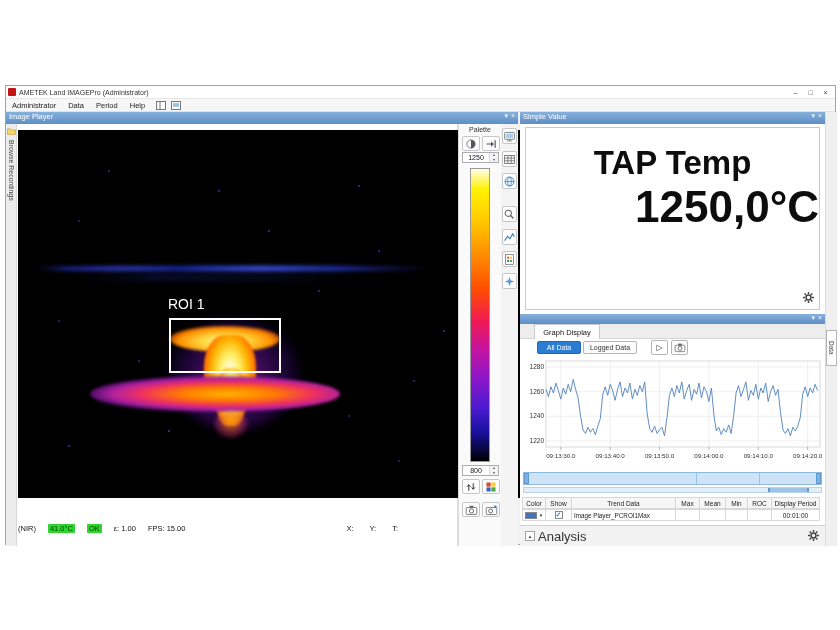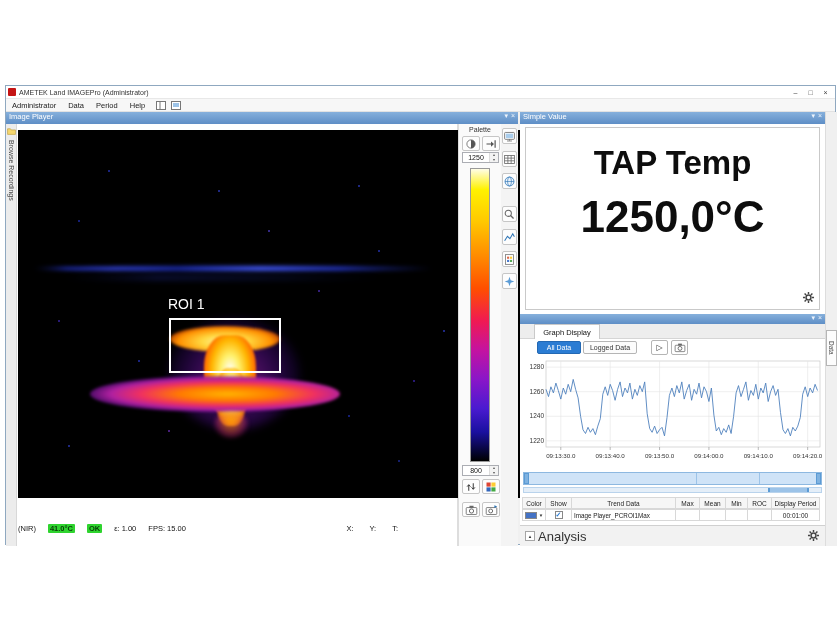--- a/index.html
+++ b/index.html
@@ -31,39 +31,39 @@
   .glow{left:150px;top:188px;width:132px;height:112px;filter:blur(4px);background:radial-gradient(ellipse at 50% 55%,rgba(205,45,225,.55) 0%,rgba(120,20,200,.35) 45%,rgba(60,10,160,.15) 70%,transparent 85%)}
   .cap{left:152px;top:196px;width:110px;height:26px;filter:blur(1.5px);background:radial-gradient(ellipse at 50% 60%,#fff6b0 0%,#ffd840 30%,#ff9000 60%,rgba(255,60,0,.6) 80%,transparent 95%)}
   .column{left:186px;top:205px;width:52px;height:78px;filter:blur(1px);border-radius:40%;background:radial-gradient(ellipse at 50% 45%,#ffffff 0%,#fff06a 25%,#ffb400 50%,#ff6a00 70%,rgba(255,30,60,.55) 85%,transparent 96%)}
   .core{left:198px;top:238px;width:30px;height:58px;filter:blur(1px);border-radius:40%;background:radial-gradient(ellipse at 50% 40%,#ffffff 0%,#ffe860 35%,#ffa000 65%,rgba(255,60,20,.5) 85%,transparent 97%)}
   .disc{left:72px;top:246px;width:250px;height:36px;filter:blur(1.5px);background:radial-gradient(ellipse at 55% 50%,#ffb400 0%,#ff7a00 25%,#ef3060 45%,#b020a0 60%,rgba(90,10,170,.5) 75%,rgba(40,0,120,.25) 88%,transparent 97%)}
   .drips{left:196px;top:282px;width:34px;height:26px;filter:blur(2px);background:radial-gradient(ellipse at 50% 30%,rgba(255,150,0,.8),rgba(200,40,120,.4) 60%,transparent 80%)}
   .noise{left:0;top:0;width:2px;height:2px;background:transparent;opacity:.85;box-shadow:60px 90px #2030b8,340px 55px #3040cc,300px 160px #5030c0,120px 230px #2838c8,395px 250px #4028b8,50px 315px #3040cc,380px 330px #2030a8,250px 100px #5040d0,90px 40px #2838c8,425px 200px #3040cc,150px 300px #7030c0,330px 285px #2030b8,200px 60px #3040cc,40px 190px #4028b8,360px 120px #2838c8}
   .roi-box{position:absolute;left:151px;top:188px;width:112px;height:55px;border:2px solid #fff}
   .roi-label{position:absolute;left:150px;top:166px;color:#fff;font-size:14px;font-weight:400}
   .status{position:absolute;left:12px;top:408px;width:438px;height:16px;display:flex;align-items:center;gap:12px;font-size:7.5px;color:#111}
-  .badge{background:#2fd42f;color:#063;padding:0 2px;border-radius:1px;font-weight:700;color:#073b07}
+  .badge{background:#2fd42f;color:#063;padding:0 2px;border-radius:1px;font-weight:400;color:#073b07}
   .coords{position:absolute;right:58px;display:flex;gap:16px}
   
   .palette-col{position:absolute;left:452px;top:12px;width:43px;height:422px;background:#fafafa;border-left:1px solid #ddd}
   .pal-title{position:absolute;left:0;top:2px;width:100%;text-align:center;font-size:7px;color:#333}
   .btnrow{position:absolute;left:3px;display:flex;gap:2px}
   .ibtn{width:18px;height:15px;background:#fdfdfd;border:1px solid #c6c6c6;border-radius:2px;display:flex;align-items:center;justify-content:center}
   .spin{position:absolute;left:3px;width:37px;height:11px;background:#fff;border:1px solid #abadb3;display:flex;align-items:center}
   .spin-val{flex:1;text-align:center;font-size:7px;color:#111}
   .spin-arr{width:9px;height:100%;display:flex;flex-direction:column;border-left:1px solid #ddd}
   .spin-arr span{flex:1;font-size:3.5px;line-height:4.5px;text-align:center;color:#555;background:#f3f3f3}
   .pal-gradient{position:absolute;left:11px;top:44px;width:20px;height:294px;border:1px solid #999;background:linear-gradient(180deg,#fffde8 0%,#fff200 7%,#ffc800 18%,#ff8a00 30%,#ff4e00 41%,#f01a52 52%,#c413a0 62%,#8a16c8 72%,#4a1ad0 82%,#1a10a0 90%,#050530 97%,#000 100%)}
   .tool-strip{position:absolute;left:495px;top:12px;width:17px;height:422px;background:#f4f4f4}
   .tool-strip .ibtn{position:absolute;left:1px;width:15px;height:16px}
   
   .sv-body{position:absolute;left:0;top:12px;right:0;bottom:0;background:#fff}
   .sv-card{position:absolute;left:5px;top:3px;width:295px;height:183px;background:#fff;border:1px solid #c9c9c9}
   .sv-label{margin-top:16px;text-align:center;font-size:33px;font-weight:600;color:#0d0d0d}
-  .sv-value{margin-top:10px;text-align:center;font-size:44px;font-weight:600;color:#0d0d0d}
+  .sv-value{text-align:right;font-size:44px;font-weight:600;color:#0d0d0d}
   .gear{position:absolute;right:4px;bottom:3px}
   
   .tabstrip{position:absolute;left:0;top:10px;width:100%;height:15px;background:#ededed;border-bottom:1px solid #d5d5d5}
   .tab{position:absolute;left:14px;top:0;width:66px;height:15px;background:#fff;border:1px solid #c9c9c9;border-bottom:none;display:flex;align-items:center;justify-content:center;font-size:7.5px;color:#111}
   .gbtn{position:absolute;height:13px;display:flex;align-items:center;justify-content:center;font-size:7px;border-radius:2px}
   .gbtn.sel{background:#2b7cd3;color:#fff;border:1px solid #2368b3}
   .gbtn.unsel{background:#fcfcfc;color:#333;border:1px solid #b5b5b5}
   .sqbtn{position:absolute;width:17px;height:15px;background:#fff;border:1px solid #b5b5b5;display:flex;align-items:center;justify-content:center;font-size:8px;color:#333;border-radius:2px}
   #chart-holder{position:absolute;left:2px;top:43px;width:302px;height:112px}
   #chart-holder text{font-family:"Liberation Sans",sans-serif}

